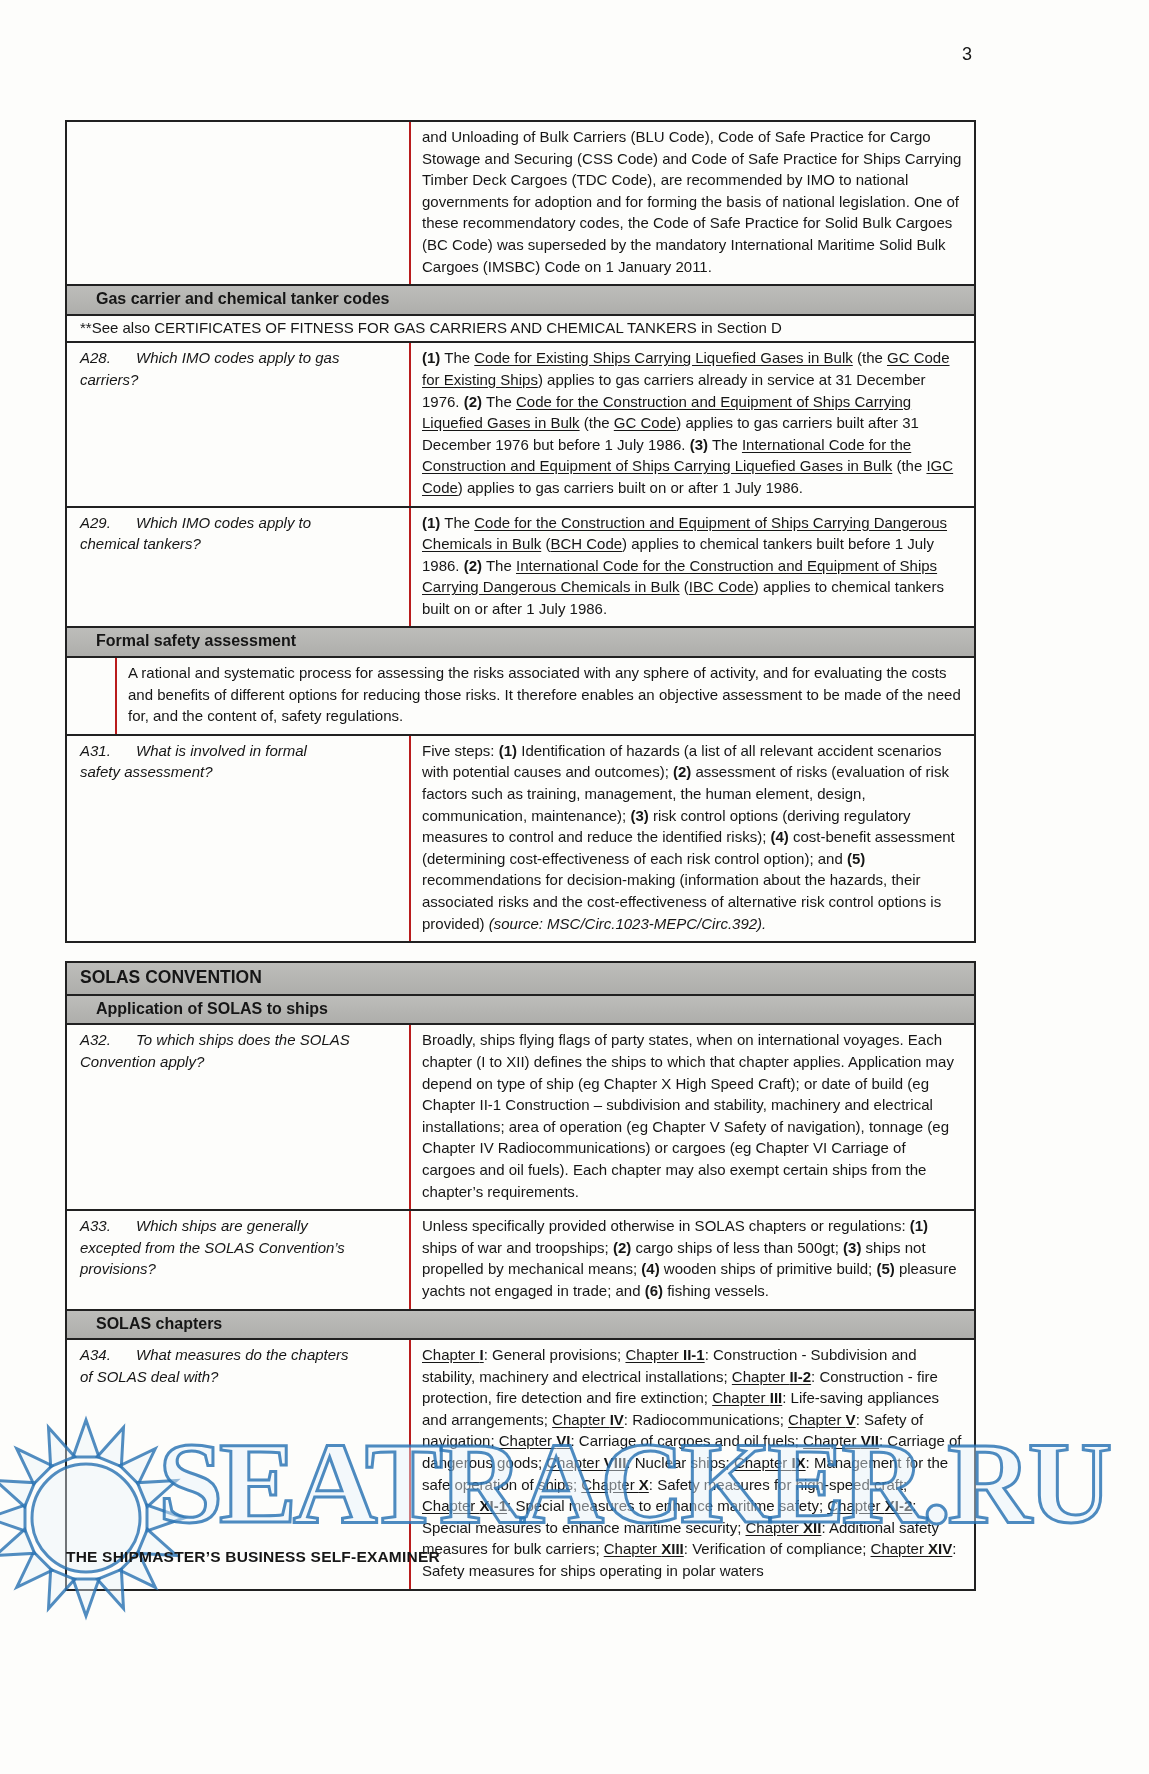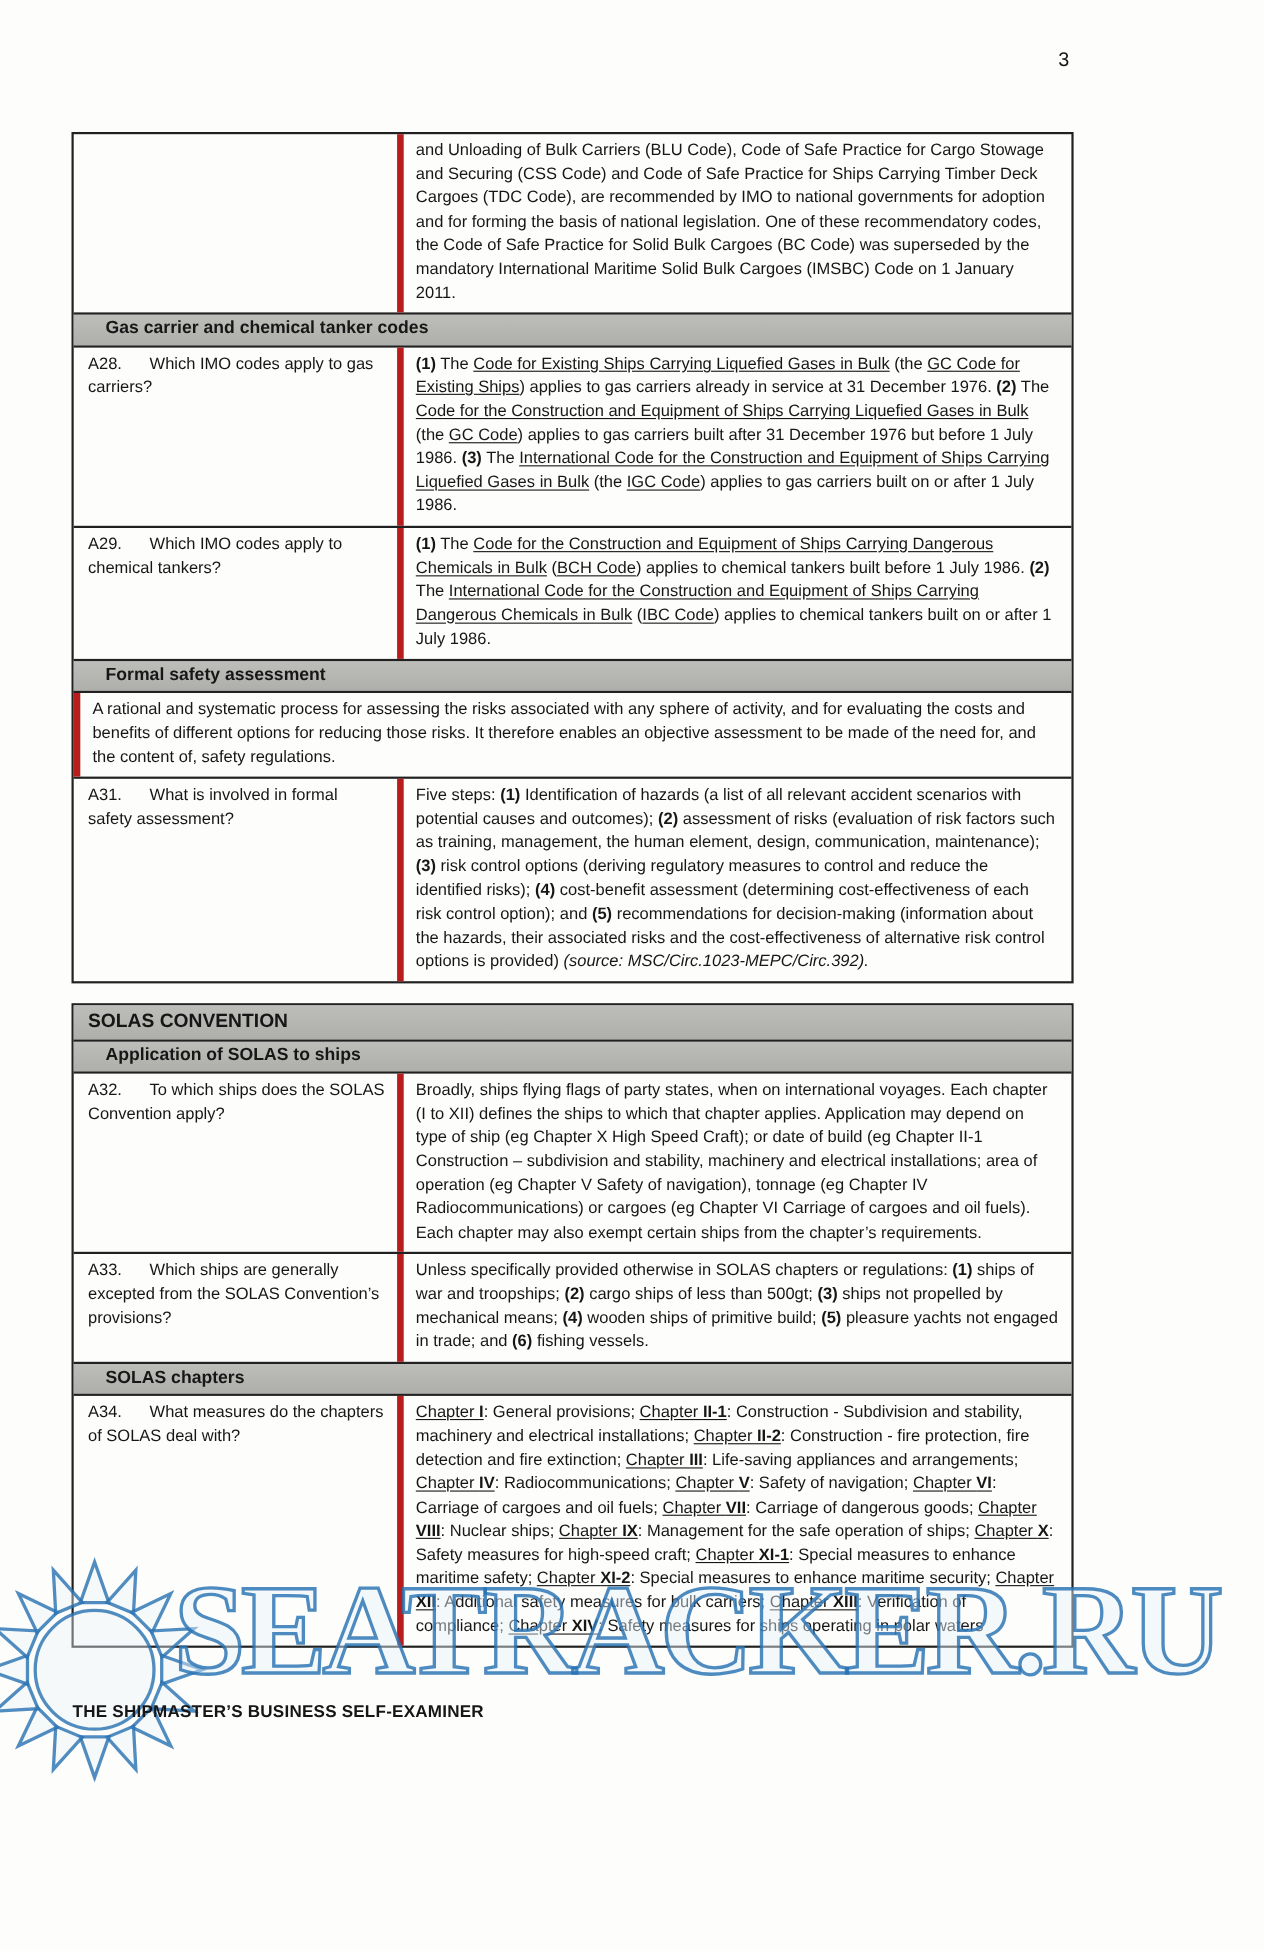--- a/index.html
+++ b/index.html
@@ -29,25 +29,27 @@
     width: 911px;
   }
   .doc-table { border: 2px solid #212121; background: #fdfdfb; }
   .doc-table + .doc-table { margin-top: 18px; }
   .row { display: flex; border-top: 2px solid #212121; }
   .row:first-child { border-top: none; }
   .qa-row .q-cell {
     width: 294px;
     flex: none;
     padding: 4px 10px 7px 13px;
+    font-style: italic;
   }
   .qa-row .a-cell {
     flex: 1;
-    border-left: 6px solid #b91c1c;
+    border-left: 2px solid #b91c1c;
     padding: 4px 12px 7px 11px;
+    margin-left: 48px;
   }
   .q-num { display: inline-block; min-width: 56px; }
   .section-row {
     display: block;
     background: linear-gradient(180deg, #bdbdba, #aeaeab);
     font-weight: bold;
     font-size: 16px;
     padding: 2px 12px 4px 29px;
   }
   .main-section {
@@ -102,20 +104,21 @@
 
   <div class="page-number">3</div>
 
   <div class="content">
     <div class="doc-table">
         <div class="row qa-row">
           <div class="q-cell"></div>
           <div class="a-cell"><span>and Unloading of Bulk Carriers (BLU Code), Code of Safe Practice for Cargo Stowage and Securing (CSS Code) and Code of Safe Practice for Ships Carrying Timber Deck Cargoes (TDC Code), are recommended by IMO to national governments for adoption and for forming the basis of national legislation. One of these recommendatory codes, the Code of Safe Practice for Solid Bulk Cargoes (BC Code) was superseded by the mandatory International Maritime Solid Bulk Cargoes (IMSBC) Code on 1 January 2011.</span></div>
         </div>
         <div class="row section-row"><span>Gas carrier and chemical tanker codes</span></div>
+        <div class="row note-row"><span>**See also CERTIFICATES OF FITNESS FOR GAS CARRIERS AND CHEMICAL TANKERS in Section D</span></div>
         <div class="row qa-row">
           <div class="q-cell"><span class="q-num">A28.</span><span class="q-text">Which IMO codes apply to gas carriers?</span></div>
           <div class="a-cell"><span class="seg-b">(1)</span><span> The </span><span class="seg-u">Code for Existing Ships Carrying Liquefied Gases in Bulk</span><span> (the </span><span class="seg-u">GC Code for Existing Ships</span><span>) applies to gas carriers already in service at 31 December 1976. </span><span class="seg-b">(2)</span><span> The </span><span class="seg-u">Code for the Construction and Equipment of Ships Carrying Liquefied Gases in Bulk</span><span> (the </span><span class="seg-u">GC Code</span><span>) applies to gas carriers built after 31 December 1976 but before 1 July 1986. </span><span class="seg-b">(3)</span><span> The </span><span class="seg-u">International Code for the Construction and Equipment of Ships Carrying Liquefied Gases in Bulk</span><span> (the </span><span class="seg-u">IGC Code</span><span>) applies to gas carriers built on or after 1 July 1986.</span></div>
         </div>
         <div class="row qa-row">
           <div class="q-cell"><span class="q-num">A29.</span><span class="q-text">Which IMO codes apply to chemical tankers?</span></div>
           <div class="a-cell"><span class="seg-b">(1)</span><span> The </span><span class="seg-u">Code for the Construction and Equipment of Ships Carrying Dangerous Chemicals in Bulk</span><span> (</span><span class="seg-u">BCH Code</span><span>) applies to chemical tankers built before 1 July 1986. </span><span class="seg-b">(2)</span><span> The </span><span class="seg-u">International Code for the Construction and Equipment of Ships Carrying Dangerous Chemicals in Bulk</span><span> (</span><span class="seg-u">IBC Code</span><span>) applies to chemical tankers built on or after 1 July 1986.</span></div>
         </div>
         <div class="row section-row"><span>Formal safety assessment</span></div>
         <div class="row qa-row">

